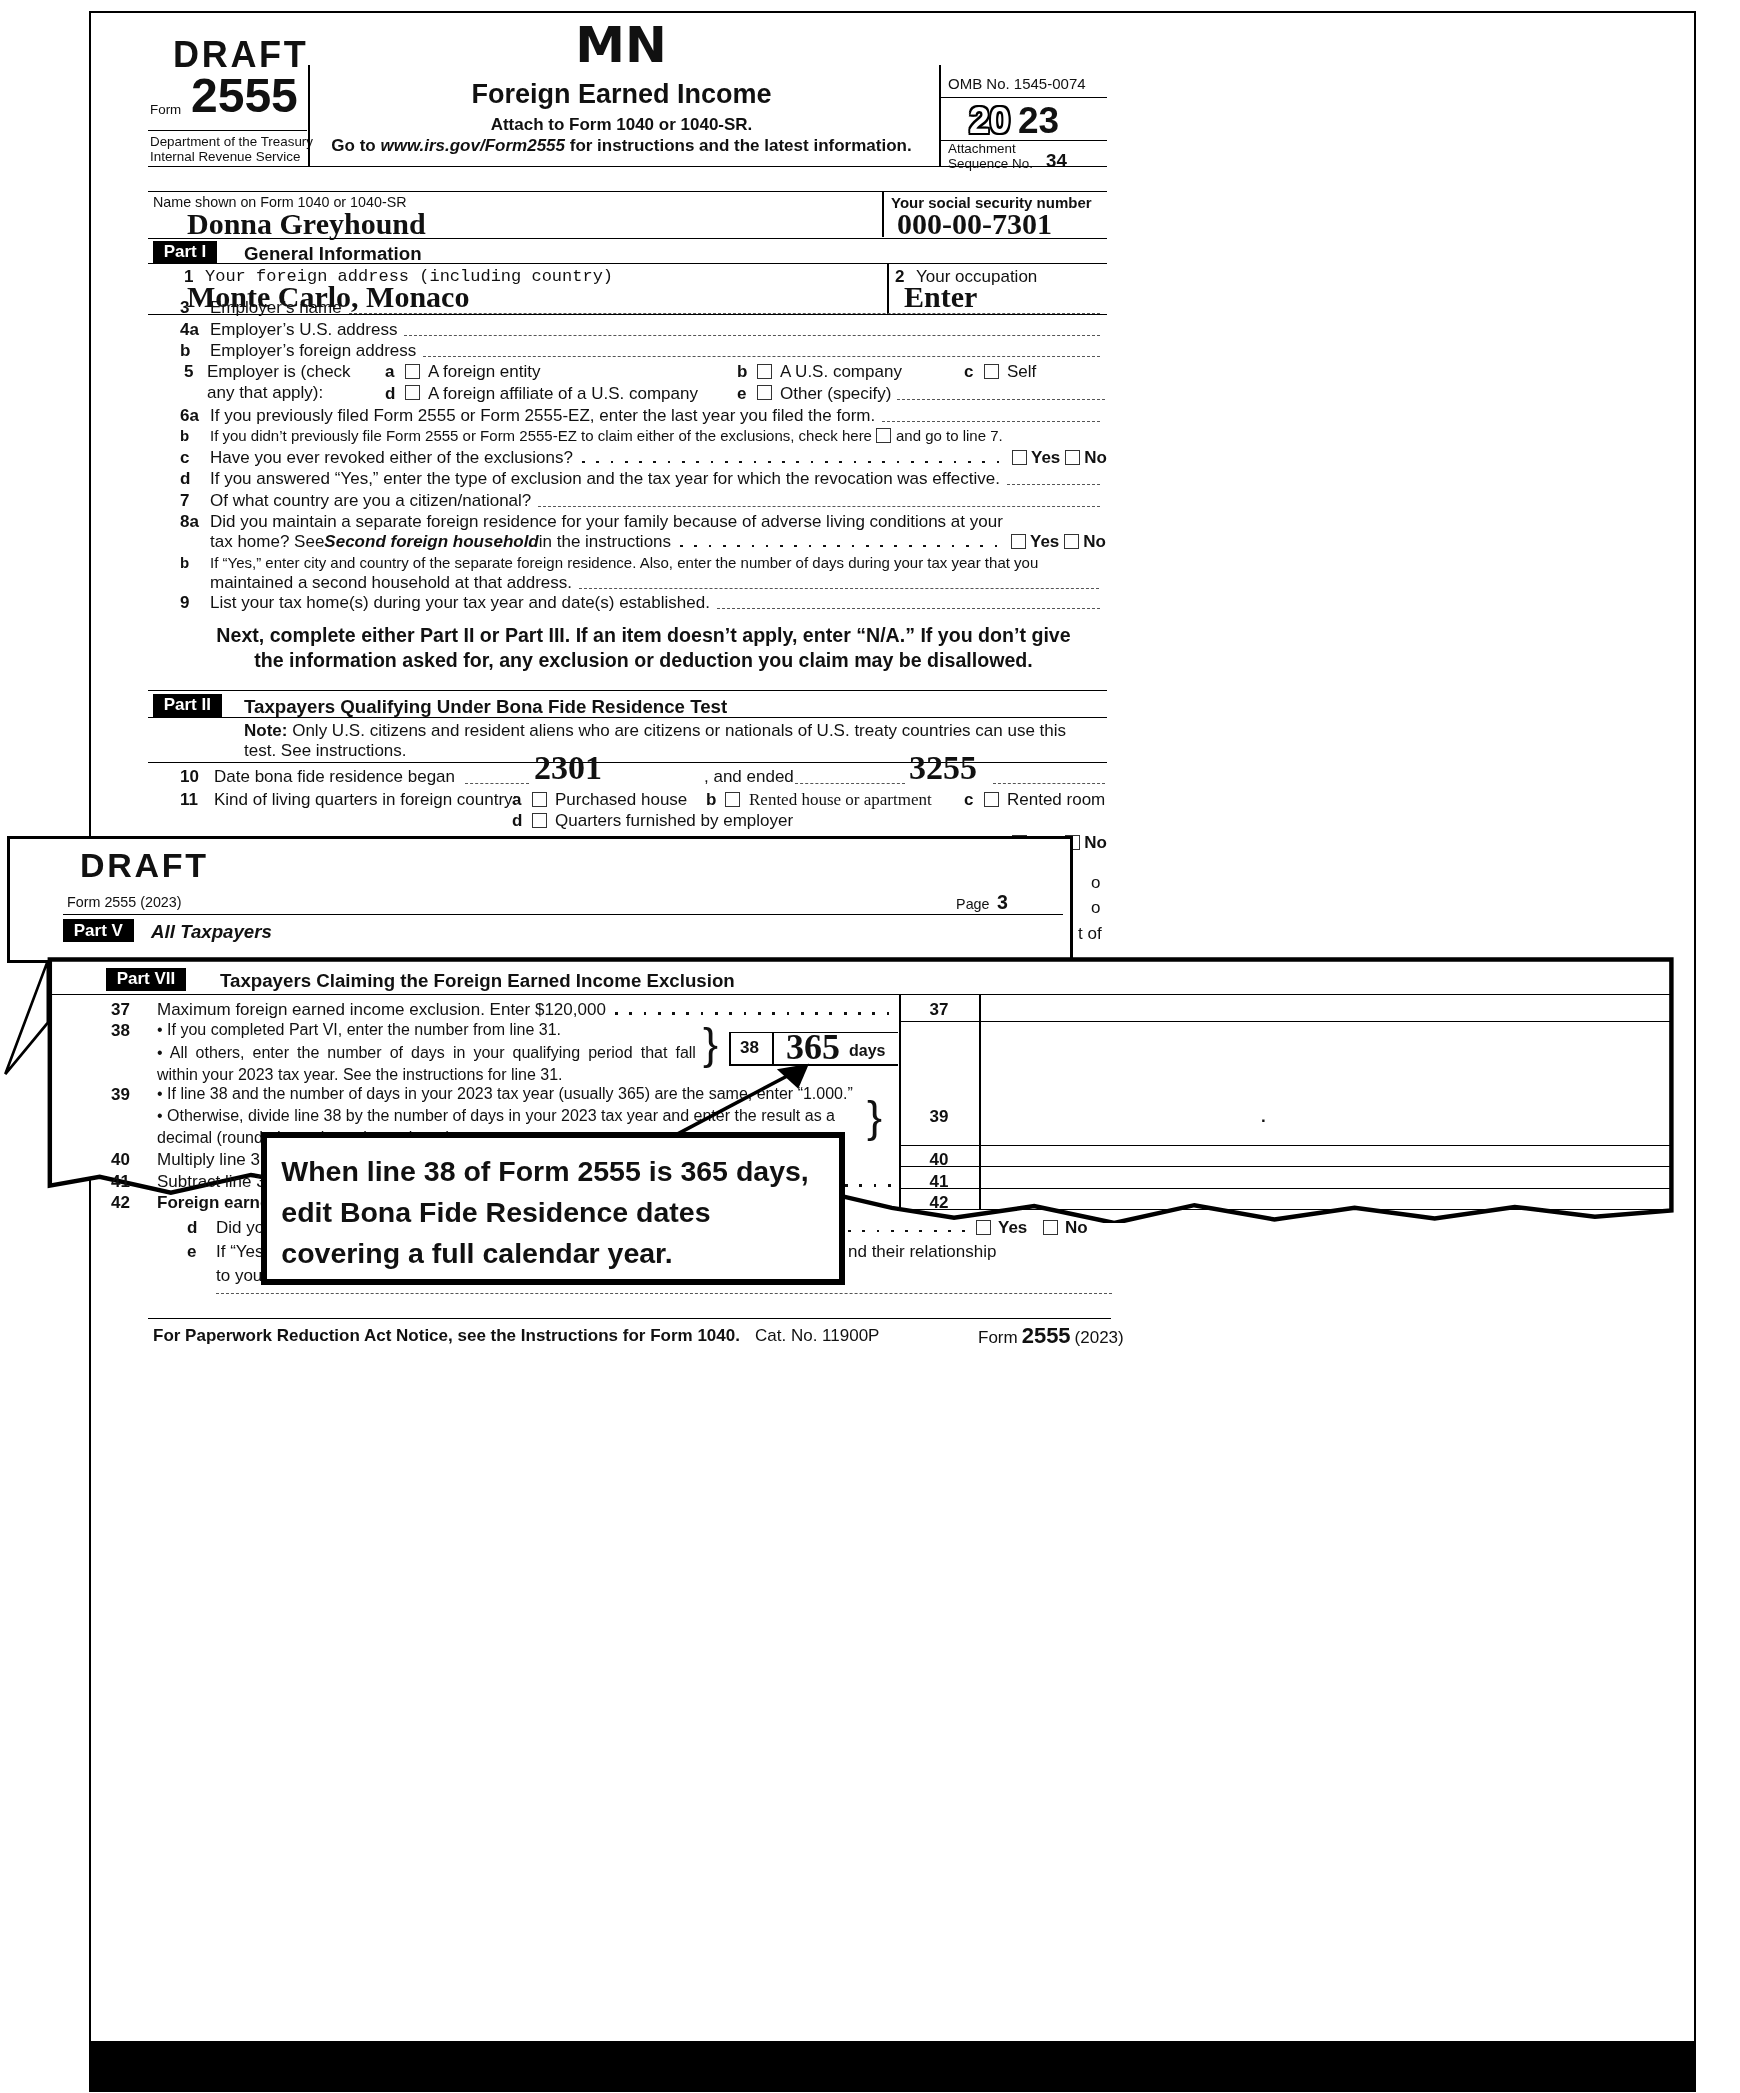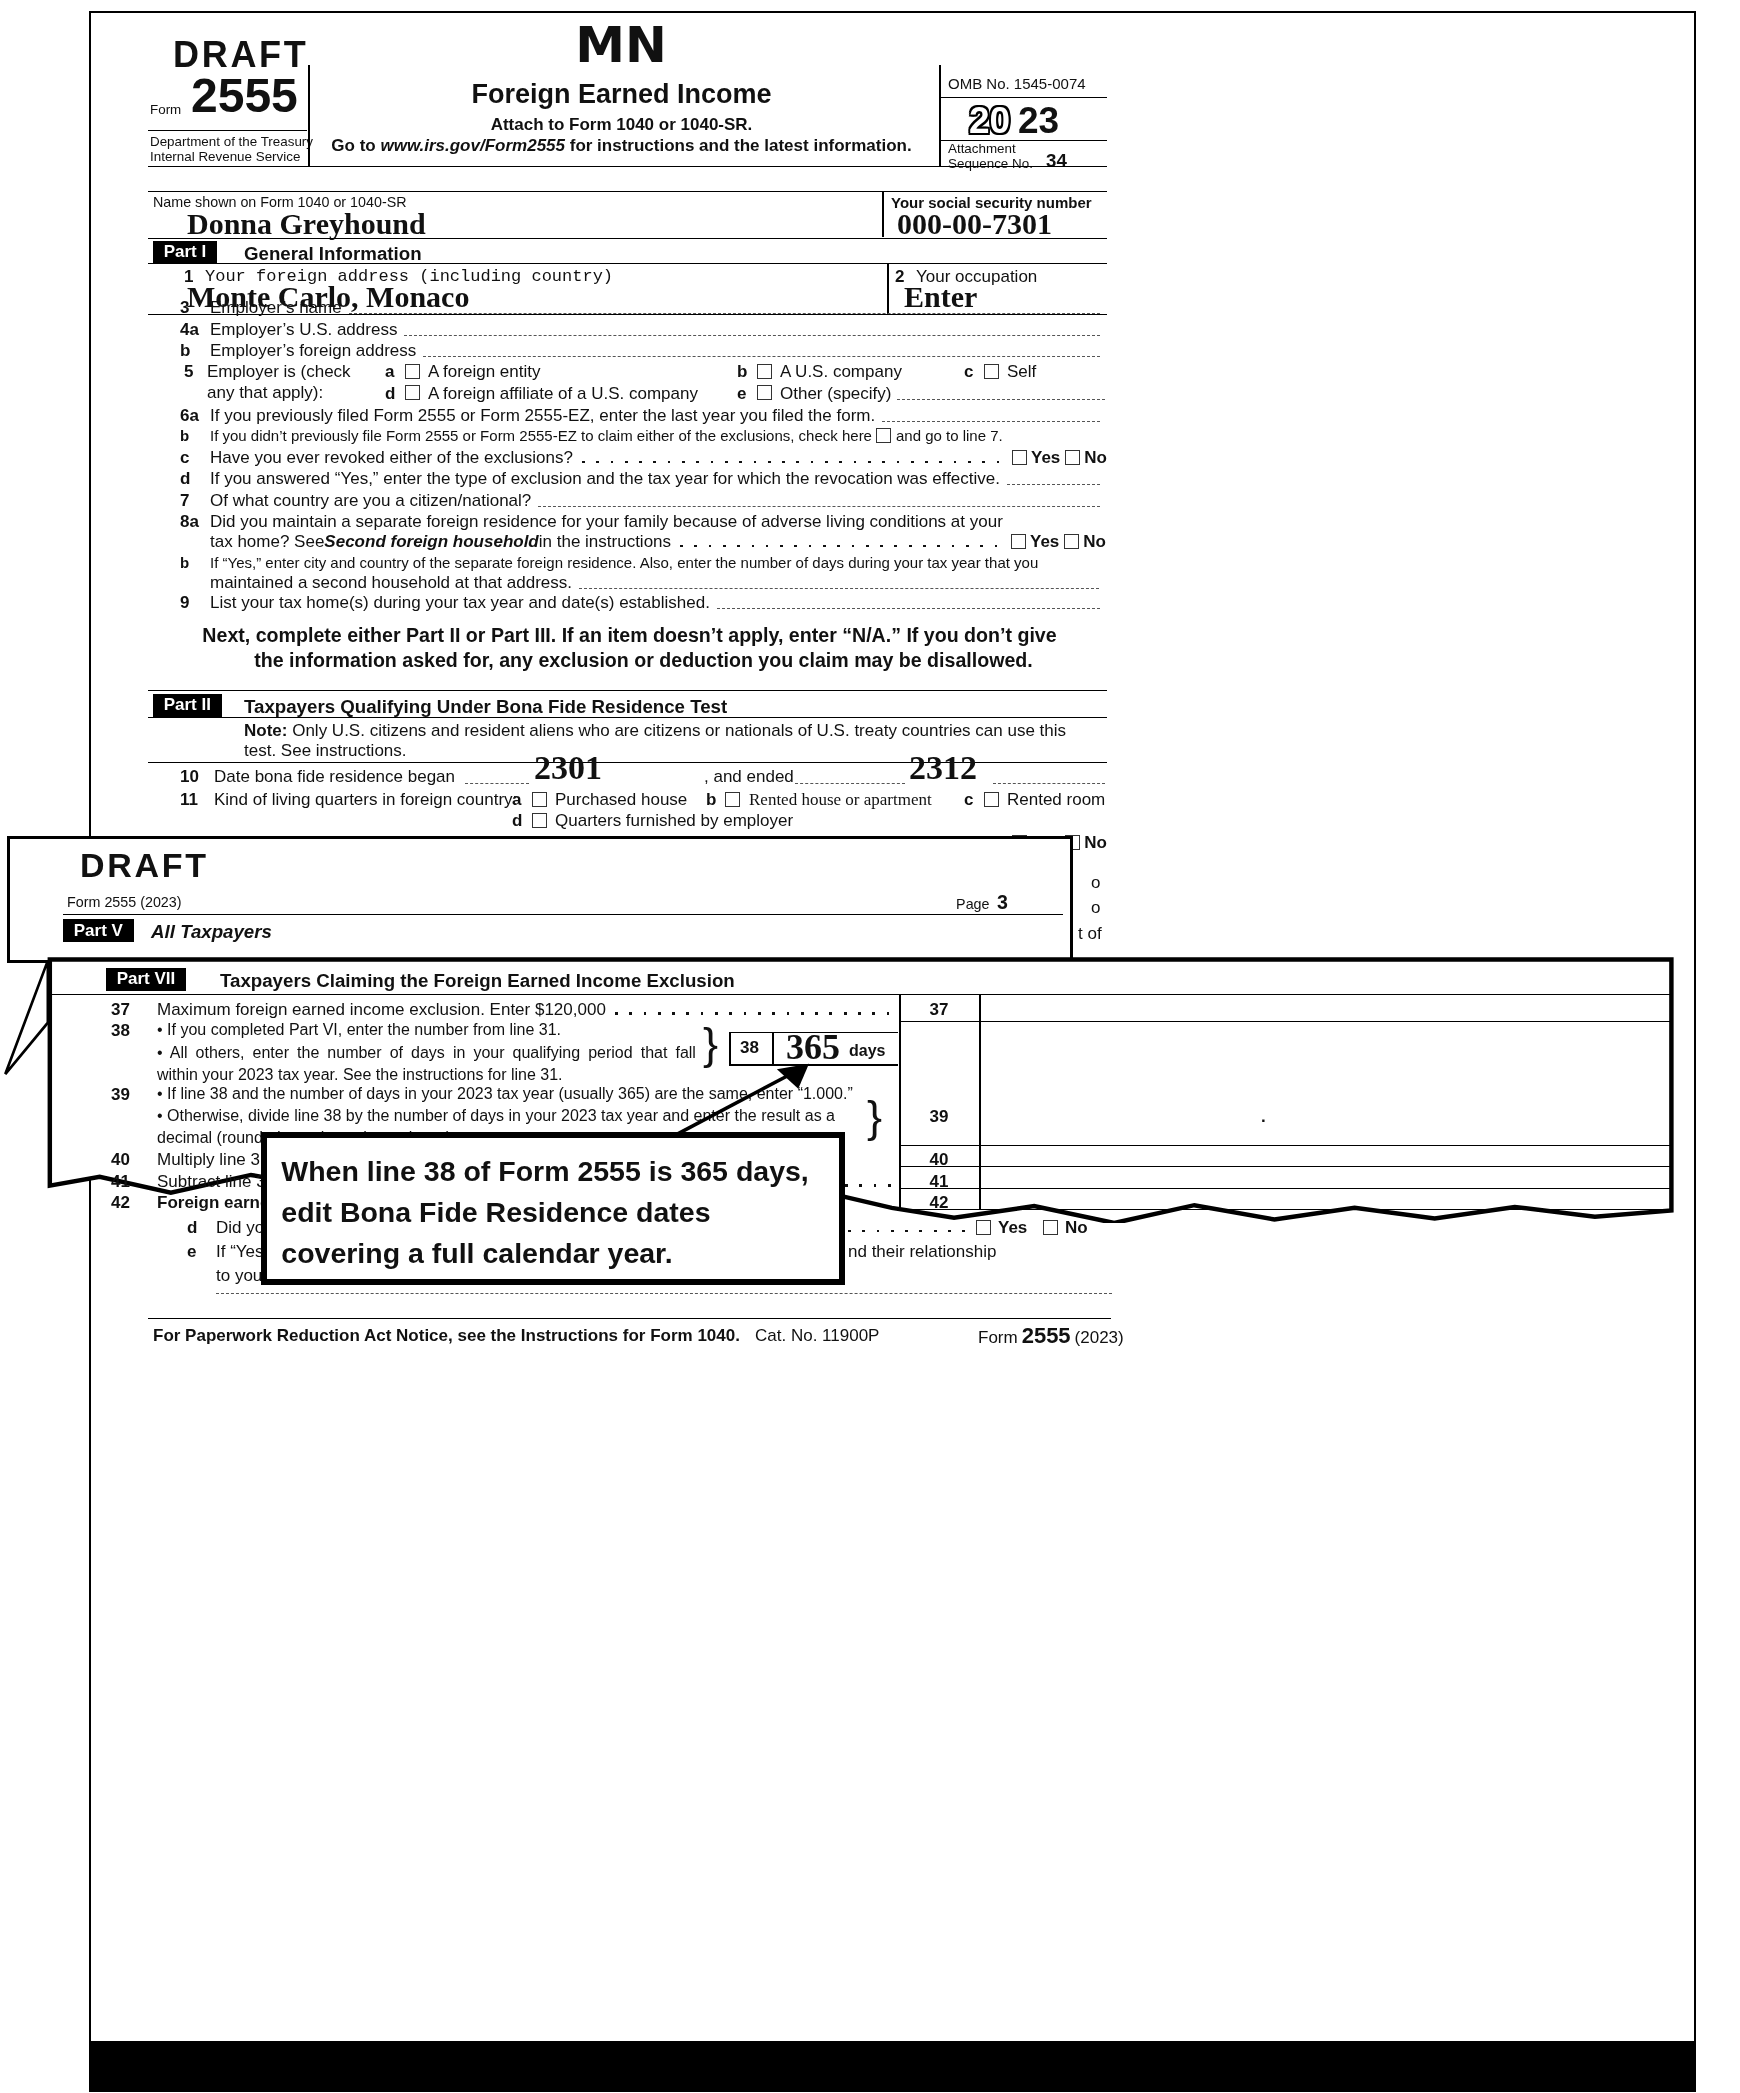--- a/index.html
+++ b/index.html
@@ -188,38 +188,38 @@
     <span>maintained a second household at that address.</span>
     <span class="df"></span>
   </div>
 
   <div class="fr" style="left:89px; top:580px; width:927px;">
     <span class="n">9</span>
     <span>List your tax home(s) during your tax year and date(s) established.</span>
     <span class="df"></span>
   </div>
 
-  <div class="x b ctr" style="left:75px; top:611px; width:927px; font-size:19.6px;">Next, complete either Part II or Part III. If an item doesn’t apply, enter “N/A.” If you don’t give</div>
+  <div class="x b ctr" style="left:89px; top:611px; width:927px; font-size:19.6px;">Next, complete either Part II or Part III. If an item doesn’t apply, enter “N/A.” If you don’t give</div>
   <div class="x b ctr" style="left:89px; top:636px; width:927px; font-size:19.6px;">the information asked for, any exclusion or deduction you claim may be disallowed.</div>
 
   <div class="rule" style="left:57px; top:677px; width:959px; height:0.9px;"></div>
   <span class="pbadge" style="left:62px; top:681px;">Part II</span>
   <span class="x b" style="left:153px; top:683px; font-size:18.7px;">Taxpayers Qualifying Under Bona Fide Residence Test</span>
   <div class="rule" style="left:57px; top:704px; width:959px; height:0.9px;"></div>
   <span class="x t" style="left:153px; top:708px;"><span class="b">Note:</span> <span>Only U.S. citizens and resident aliens who are citizens or nationals of U.S. treaty countries can use this</span></span>
   <span class="x t" style="left:153px; top:728px;">test. See instructions.</span>
   <div class="rule" style="left:57px; top:749px; width:959px; height:0.9px;"></div>
 
   <span class="x b t" style="left:89px; top:754px;">10</span>
   <span class="x t" style="left:123px; top:754px;">Date bona fide residence began</span>
   <div class="dseg" style="left:374px; top:770px; width:64px;"></div>
   <span class="x serifv" style="left:443px; top:736px; font-size:34px;">2301</span>
   <span class="x t" style="left:613px; top:754px;">, and ended</span>
   <div class="dseg" style="left:704px; top:770px; width:110px;"></div>
-  <span class="x serifv" style="left:818px; top:736px; font-size:34px;">2312</span>
+  <span class="x serifv" style="left:818px; top:736px; font-size:34px;">3255</span>
   <div class="dseg" style="left:902px; top:770px; width:112px;"></div>
 
   <span class="x b t" style="left:89px; top:777px;">11</span>
   <span class="x t" style="left:123px; top:777px;">Kind of living quarters in foreign country:</span>
   <span class="x b t" style="left:421px; top:777px;">a</span>
   <span class="cb" style="left:441px; top:779px;"></span>
   <span class="x t" style="left:464px; top:777px;">Purchased house</span>
   <span class="x b t" style="left:615px; top:777px;">b</span>
   <span class="cb" style="left:634px; top:779px;"></span>
   <span class="x t" style="left:658px; top:777px;font-family:Liberation Serif, serif;">Rented house or apartment</span>

